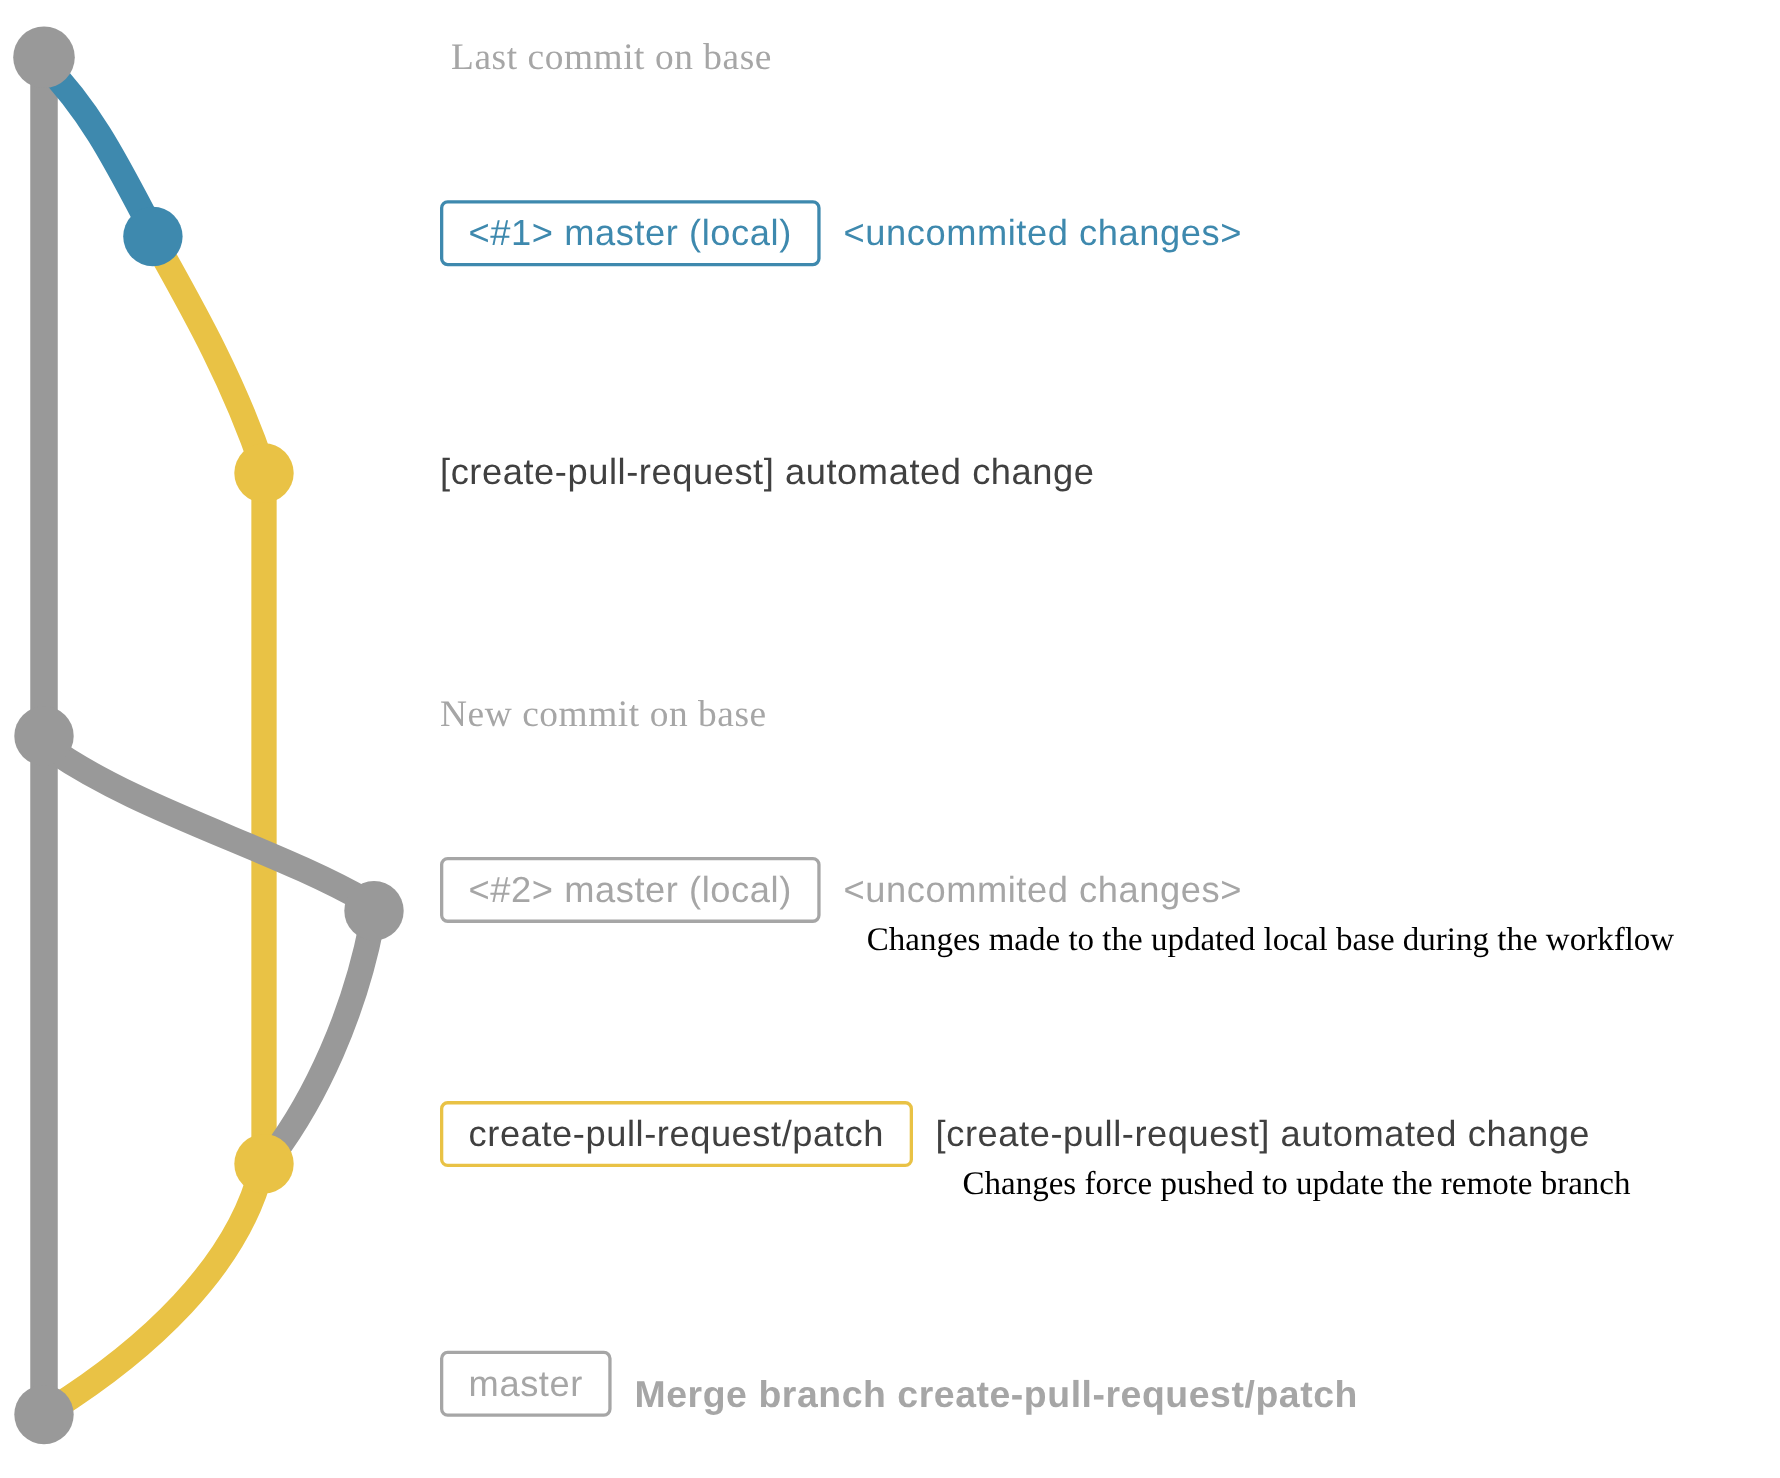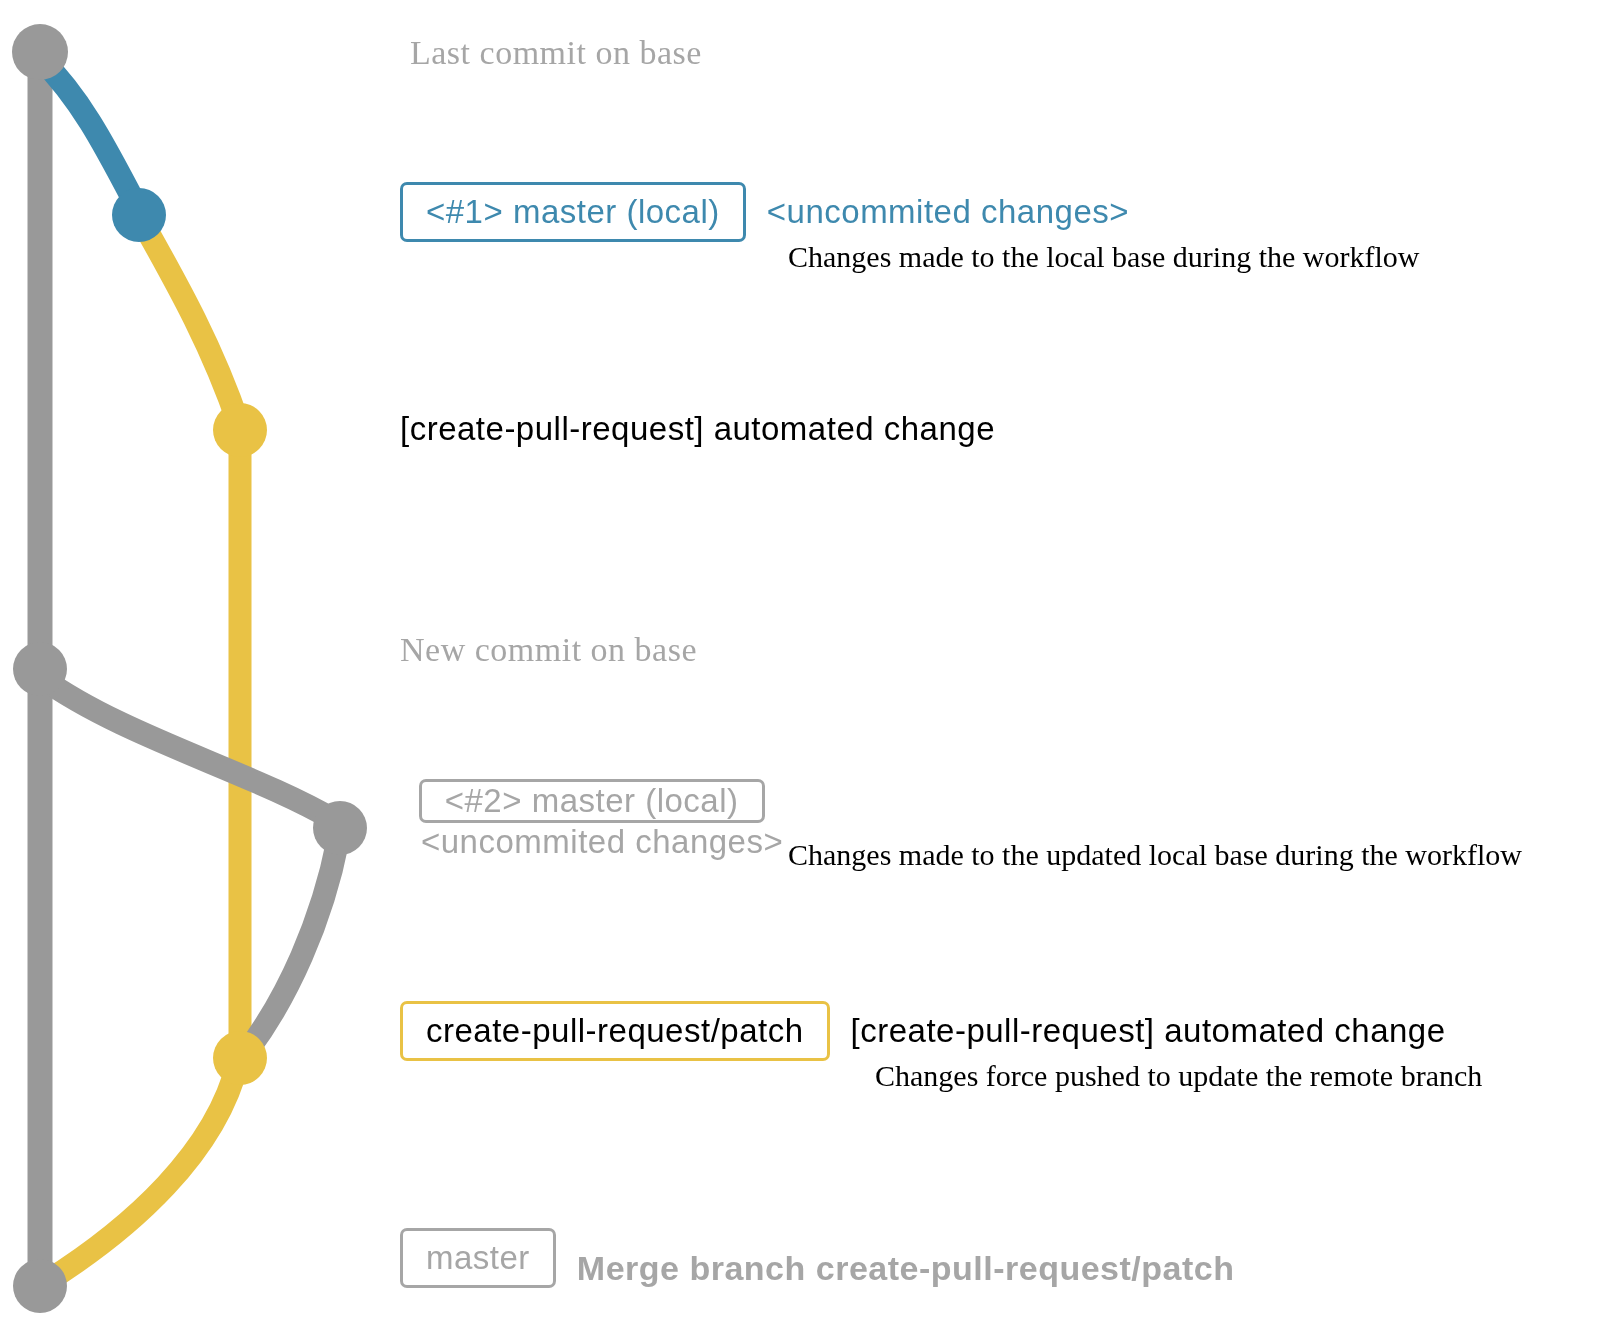--- a/index.html
+++ b/index.html
@@ -57,21 +57,21 @@
     font-family: Liberation Serif, serif;
   }
   .caption {
     position: absolute;
     font-family: "Liberation Serif", serif;
     font-size: 30px;
     color: #000000;
     white-space: nowrap;
   }
   .c-blue  { color: #3e89ae; border-color: #3e89ae; }
-  .c-yellow{ color: #000000; border-color: #e9c245; }
+  .c-yellow{ color: #404040; border-color: #e9c245; }
   .c-gray  { color: #a6a6a6; border-color: #a6a6a6; }
 </style>
 </head>
 <body>
 
 <div id="canvas">
 
   <svg id="graph-svg" width="400" height="1344" viewBox="0 0 400 1344">
 
     <path d="M40,52 L40,1286" fill="none" stroke-width="25" stroke="#999999"></path>
@@ -96,27 +96,26 @@
     <circle cx="240" cy="1058" r="27" fill="#e9c245"></circle>
     <circle cx="40" cy="1286" r="27" fill="#999999"></circle>
   </svg>
 
   <div class="section-label c-gray" style="left:410px; top:34px;">Last commit on base</div>
 
   <div class="row" style="left:400px; top:182px;">
     <div class="badge c-blue">&lt;#1&gt; master (local)</div>
     <div class="msg c-blue gap">&lt;uncommited changes&gt;</div>
   </div>
-  <div class="caption" style="left:788px; top:240px;">Changes made to the local base during the workflow</div>
 
   <div class="msg c-yellow abs" style="left:400px; top:410px;">[create-pull-request] automated change</div>
 
   <div class="section-label c-gray" style="left:400px; top:631px;">New commit on base</div>
 
-  <div class="row" style="left:400px; top:779px;flex-direction:column;">
+  <div class="row" style="left:400px; top:779px;">
     <div class="badge c-gray">&lt;#2&gt; master (local)</div>
     <div class="msg c-gray gap">&lt;uncommited changes&gt;</div>
   </div>
   <div class="caption" style="left:788px; top:838px;">Changes made to the updated local base during the workflow</div>
 
   <div class="row" style="left:400px; top:1001px;">
     <div class="badge c-yellow">create-pull-request/patch</div>
     <div class="msg c-yellow gap">[create-pull-request] automated change</div>
   </div>
   <div class="caption" style="left:875px; top:1059px;">Changes force pushed to update the remote branch</div>

